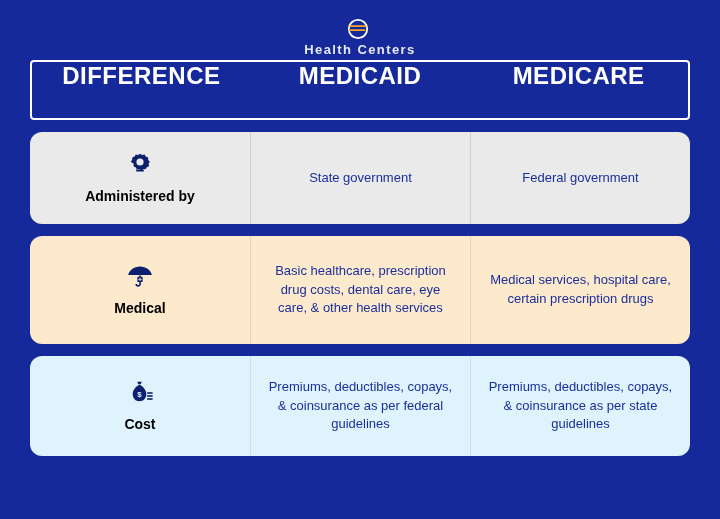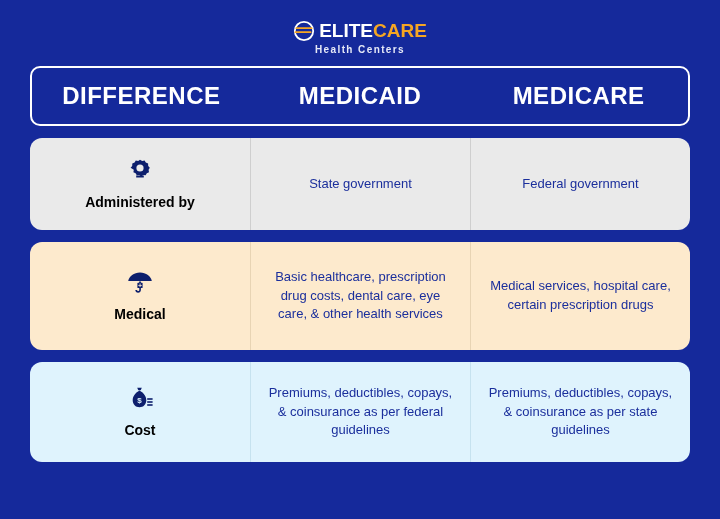--- a/index.html
+++ b/index.html
@@ -47,34 +47,33 @@
   .logo-text {
     font-size: 19px;
     font-weight: bold;
     letter-spacing: 0px;
     color: #ffffff;
   }
   .logo-text .elite { color: #ffffff; }
   .logo-text .care  { color: #f6a623; }
   .logo-sub {
     margin-top: 3px;
-    font-size: 10px;
+    font-size: 13px;
     letter-spacing: 1.4px;
     color: #e6e9f7;
     font-weight: bold;
   }
 
   
   .header-row {
-    margin-top: 6px;
     height: 56px;
     border: 2px solid #ffffff;
-    border-radius: 10px;
-    display: flex;
-    align-items: center;
+    border-radius: 4px;
+    display: flex;
+    align-items: flex-start;
   }
   .header-cell {
     flex: 0 0 33.333%;
     text-align: center;
     color: #ffffff;
     font-size: 24px;
     font-weight: bold;
     letter-spacing: 0.5px;
   }
 
@@ -136,21 +135,20 @@
   <div class="logo-wrap">
     <div class="logo">
       <div class="logo-main">
         <span class="logo-mark">
           <svg width="22" height="22" viewBox="0 0 22 22" aria-hidden="true">
             <circle cx="11" cy="11" r="9.2" fill="none" stroke="#ffffff" stroke-width="1.8"></circle>
             <path d="M3.4 8.2 H18.6" stroke="#f6a623" stroke-width="1.8" stroke-linecap="round"></path>
             <path d="M2.4 12.2 H17.6" stroke="#f6a623" stroke-width="1.8" stroke-linecap="round"></path>
           </svg>
         </span>
-        <span class="logo-text"><span class="elite">ELITE</span><span class="care">CARE</span></span>
       </div>
       <div class="logo-sub">Health Centers</div>
     </div>
   </div>
 
   <div class="header-row">
     <div class="header-cell">DIFFERENCE</div>
     <div class="header-cell">MEDICAID</div>
     <div class="header-cell">MEDICARE</div>
   </div>

